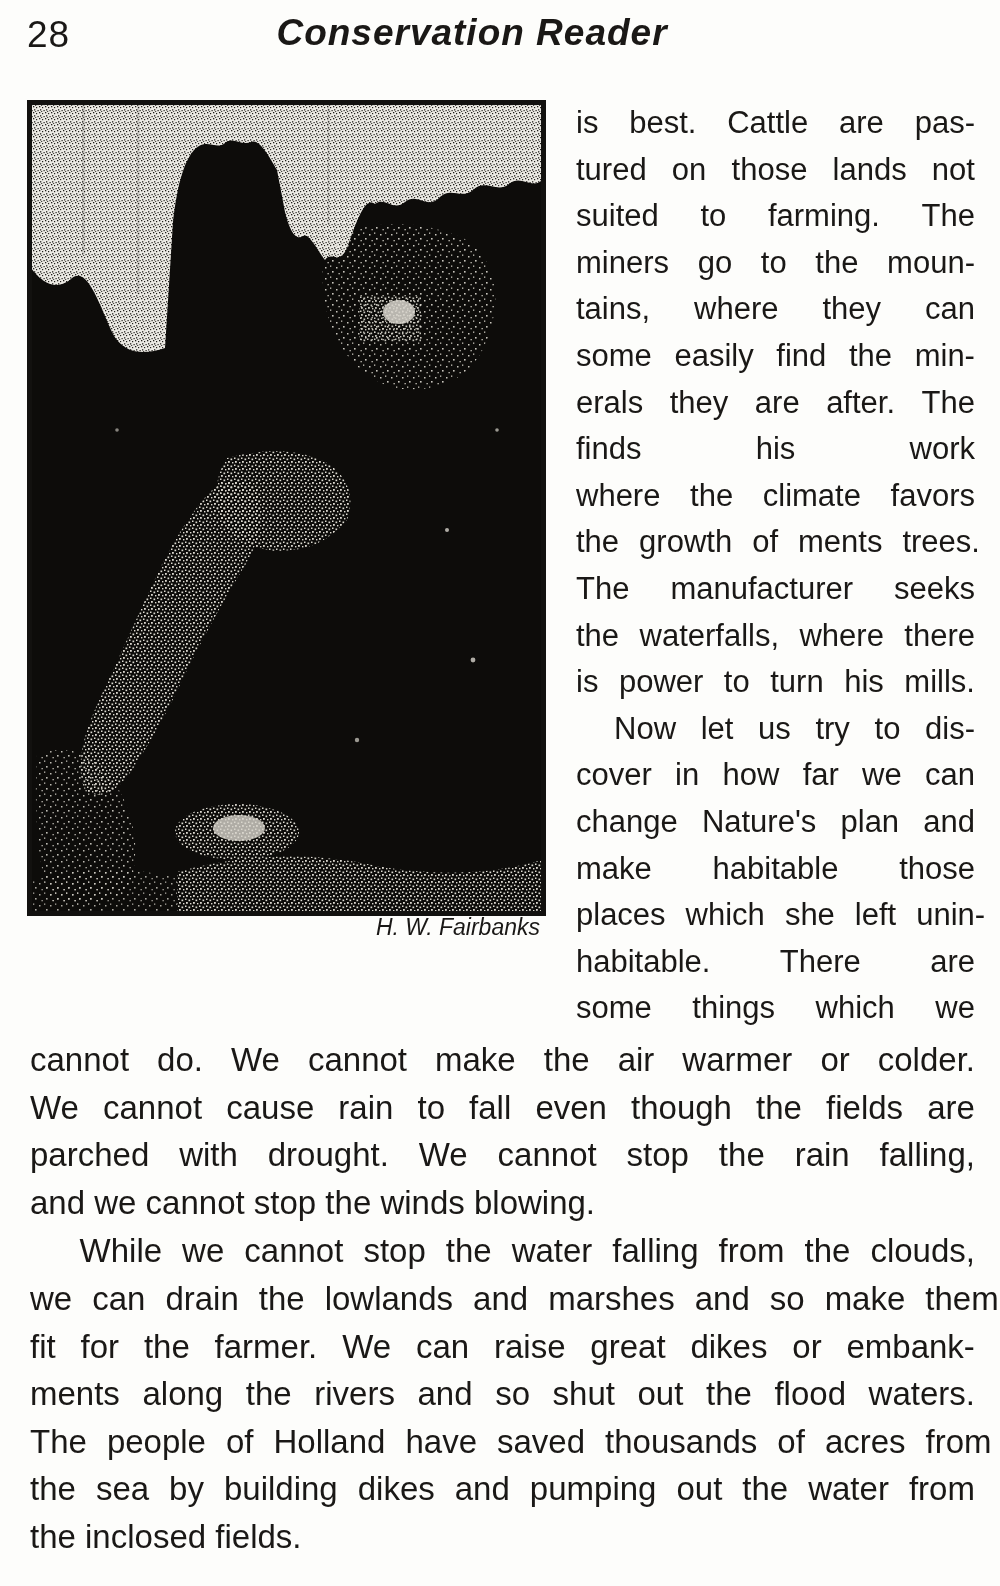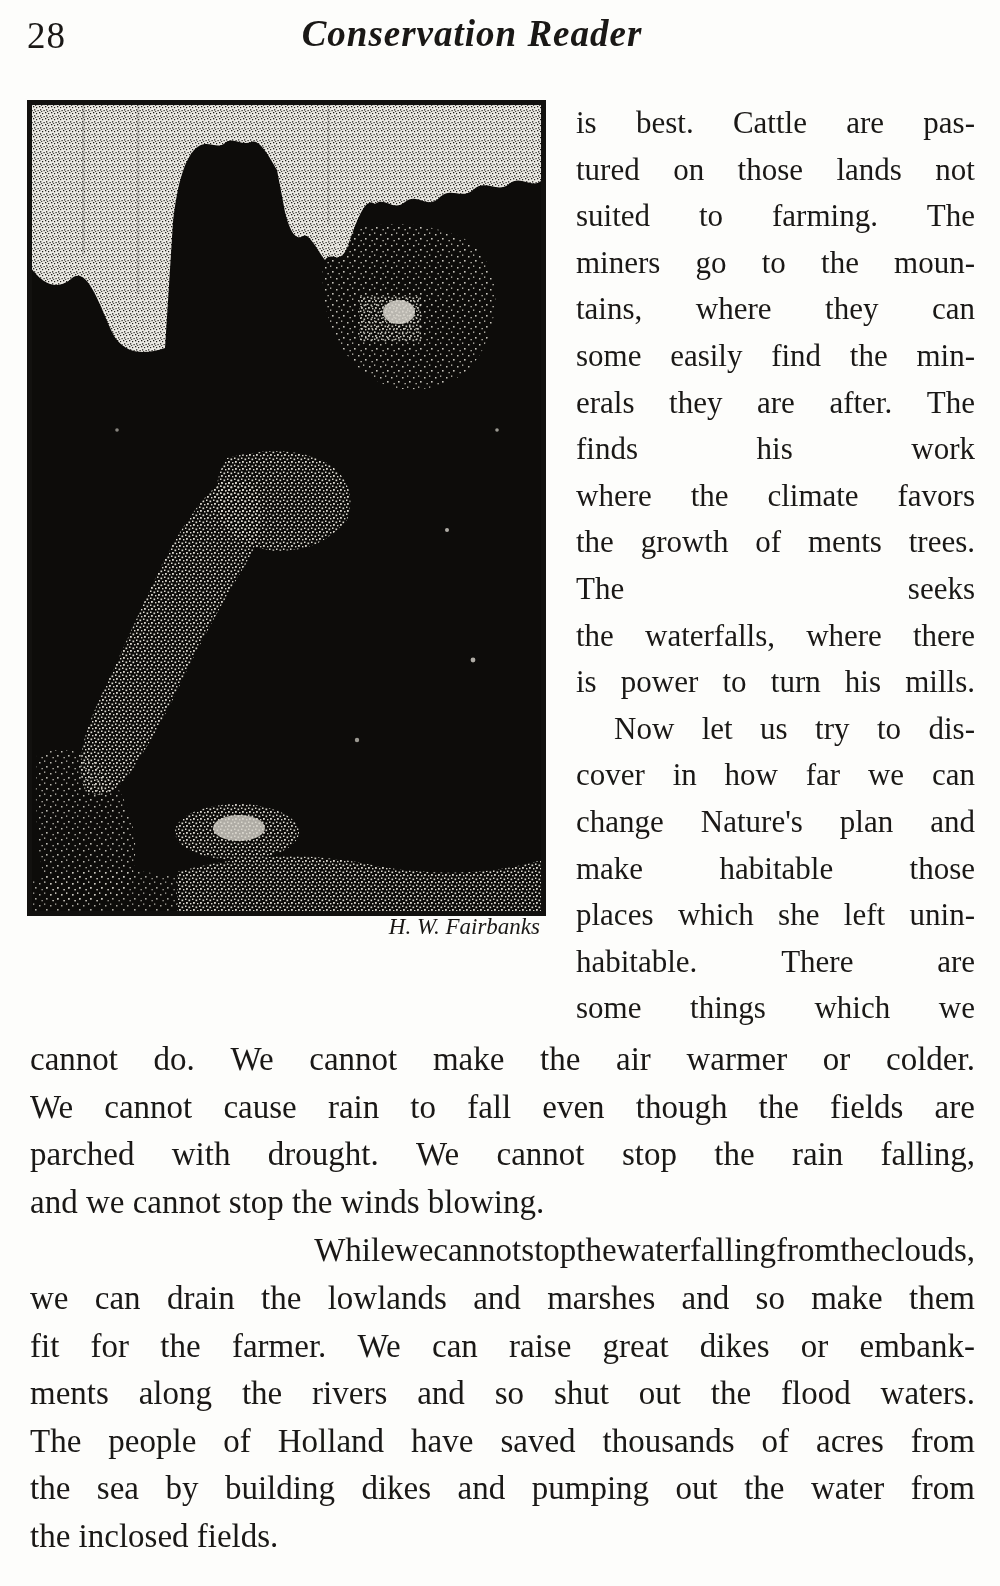--- a/index.html
+++ b/index.html
@@ -2,21 +2,21 @@
 <html><head>
 <meta charset="utf-8">
 <style>
   html, body { margin: 0; padding: 0; background: #ffffff; }
   .page {
     position: relative;
     width: 1000px;
     height: 1586px;
     background: #fdfdfb;
     color: #1a1816;
-    font-family: Liberation Serif, serif;
+    font-family: Liberation Sans, sans-serif;
     overflow: hidden;
   }
   .hdr-num {
     position: absolute;
     left: 27px; top: 14px;
     font-size: 37px;
     letter-spacing: 1px;
   }
   .hdr-title {
     position: absolute;
@@ -60,20 +60,21 @@
     left: 30px; top: 1036px;
     width: 945px;
     font-size: 33px;
     line-height: 47.6px;
   }
   .tline { white-space: nowrap; }
   .tline.just {
     display: flex;
     justify-content: space-between;
     white-space: normal;
+    gap: 20px;
   }
   .tline.ind { padding-left: 38px; }
   .tline.gap { margin-top: 1px; justify-content: flex-end; }
 </style>
 </head>
 <body>
 
 <div class="page">
 
   <div class="hdr-num">28</div>
@@ -211,20 +212,21 @@
       </div>
       <div class="tline just">
         <span>the</span>
         <span>growth</span>
         <span>of</span>
         <span>ments</span>
         <span>trees.</span>
       </div>
       <div class="tline just">
         <span>The</span>
+        <span>manufacturer</span>
         <span>seeks</span>
       </div>
       <div class="tline just">
         <span>the</span>
         <span>waterfalls,</span>
         <span>where</span>
         <span>there</span>
       </div>
       <div class="tline just">
         <span>is</span>

